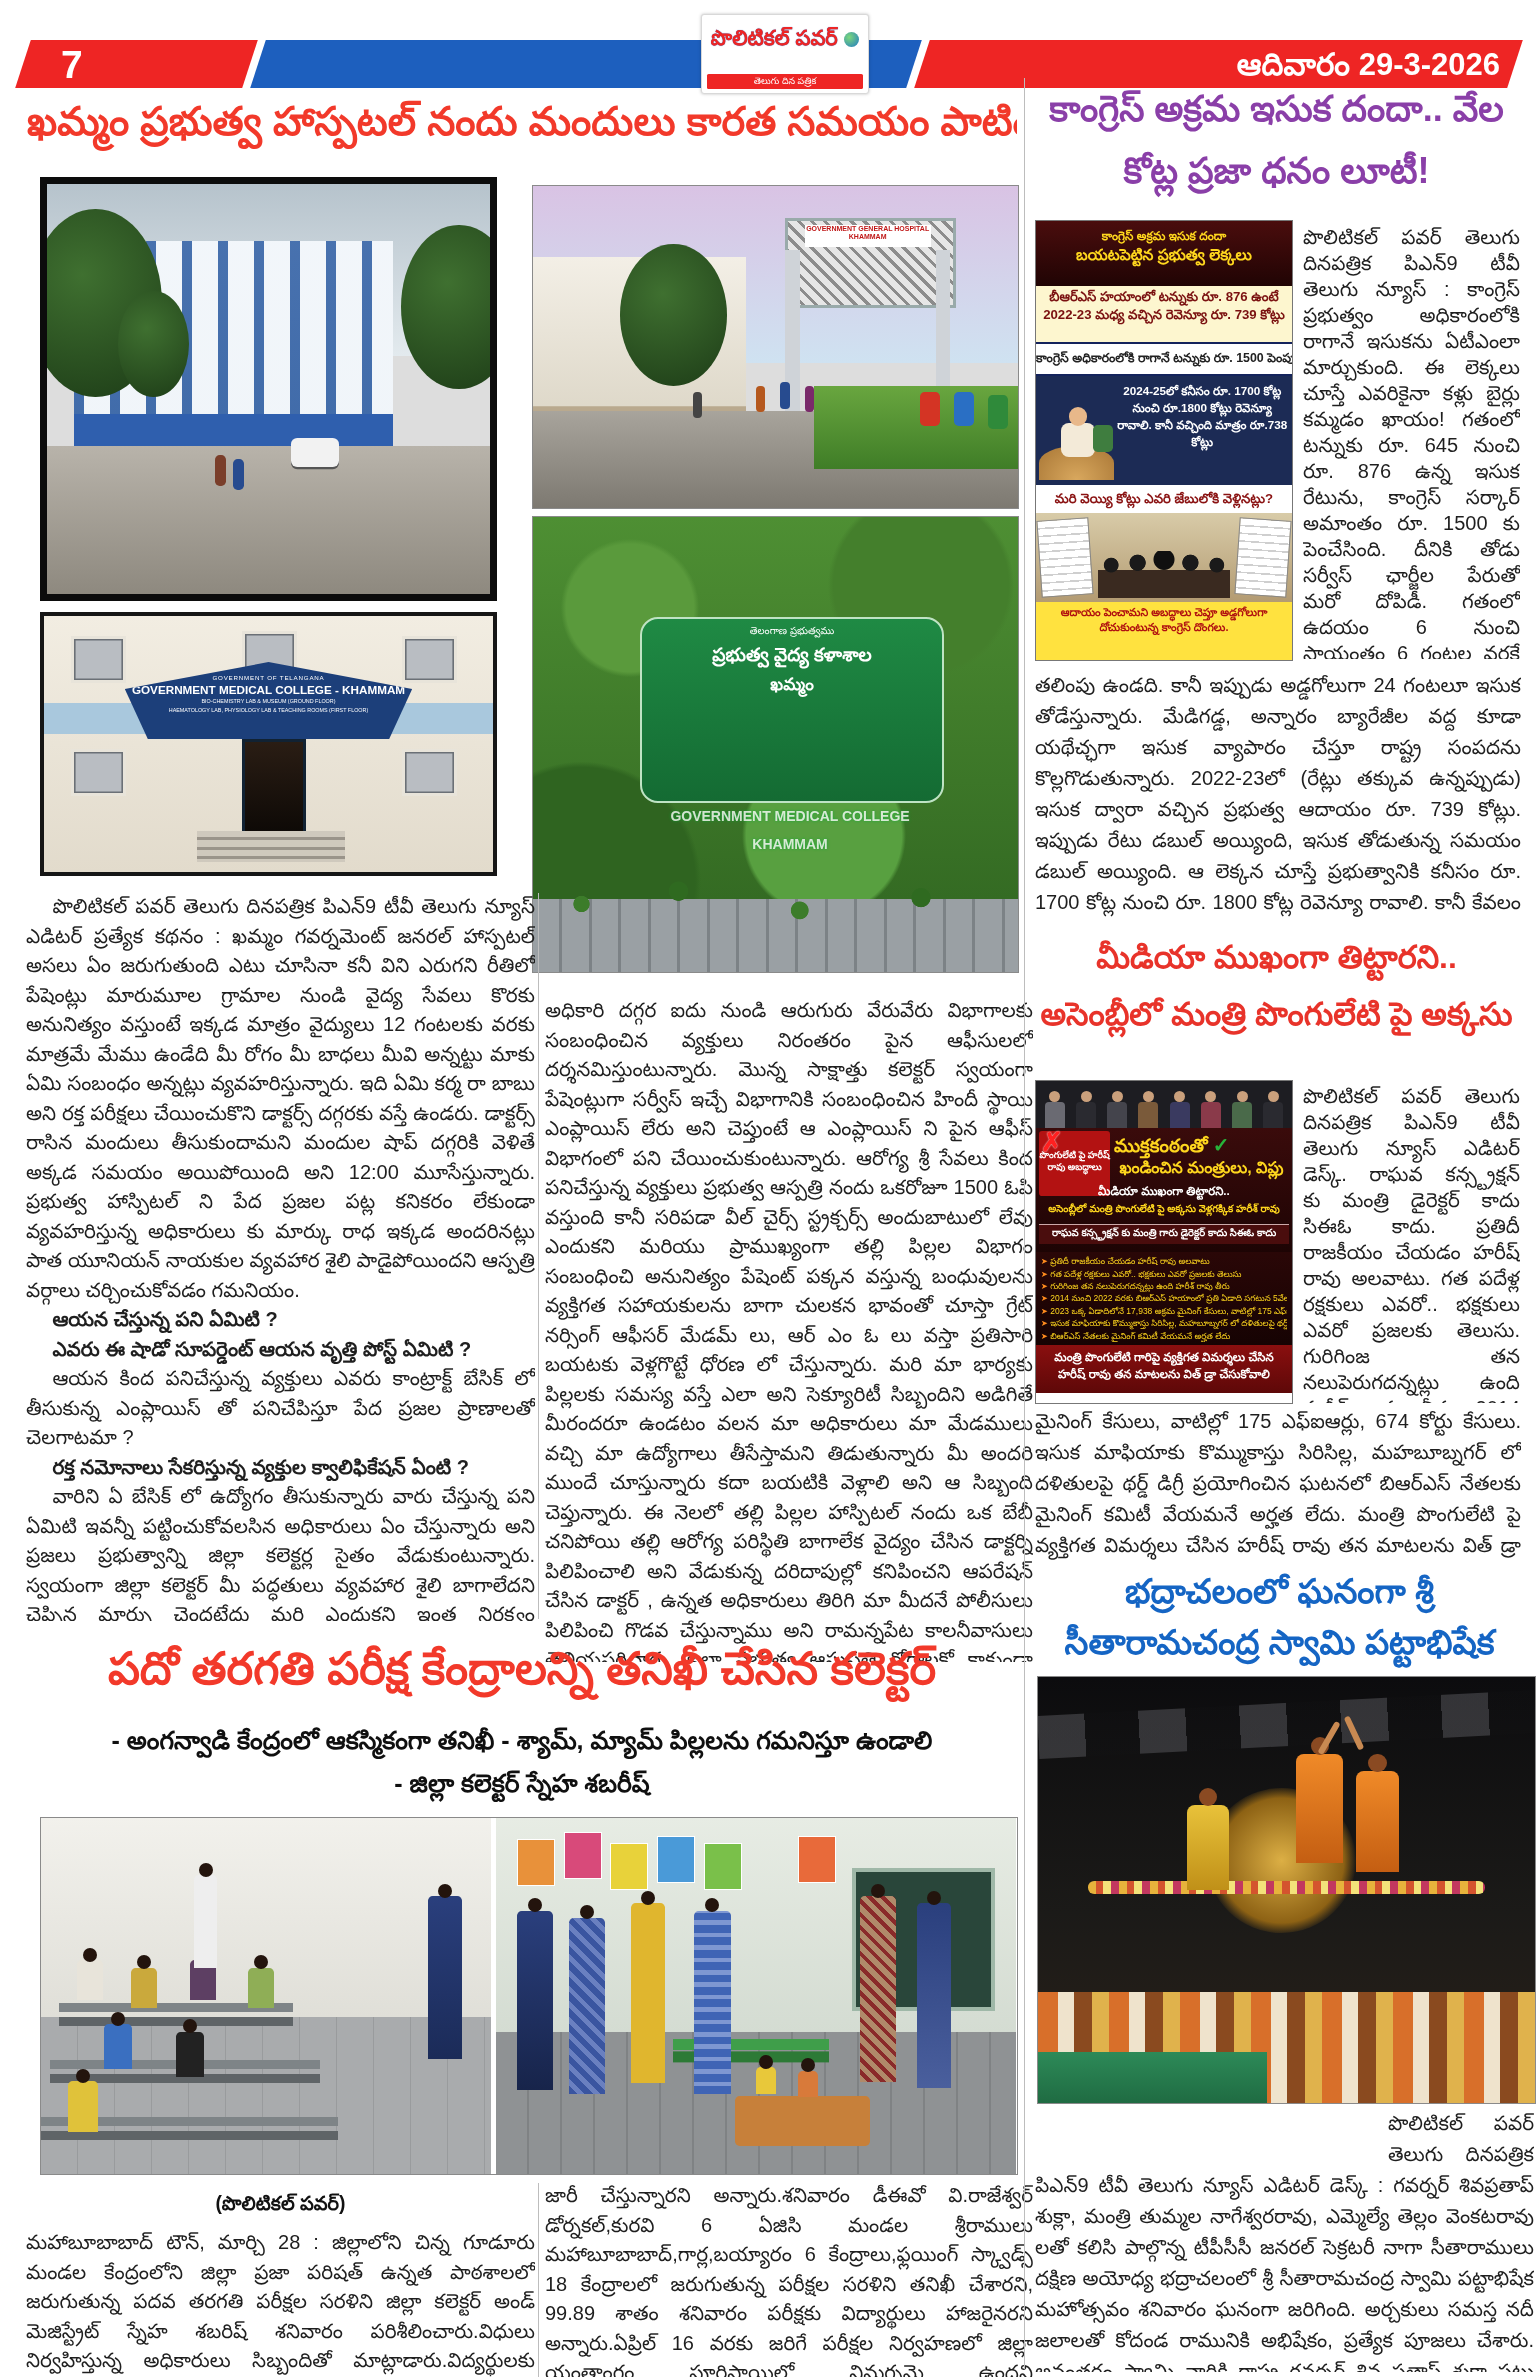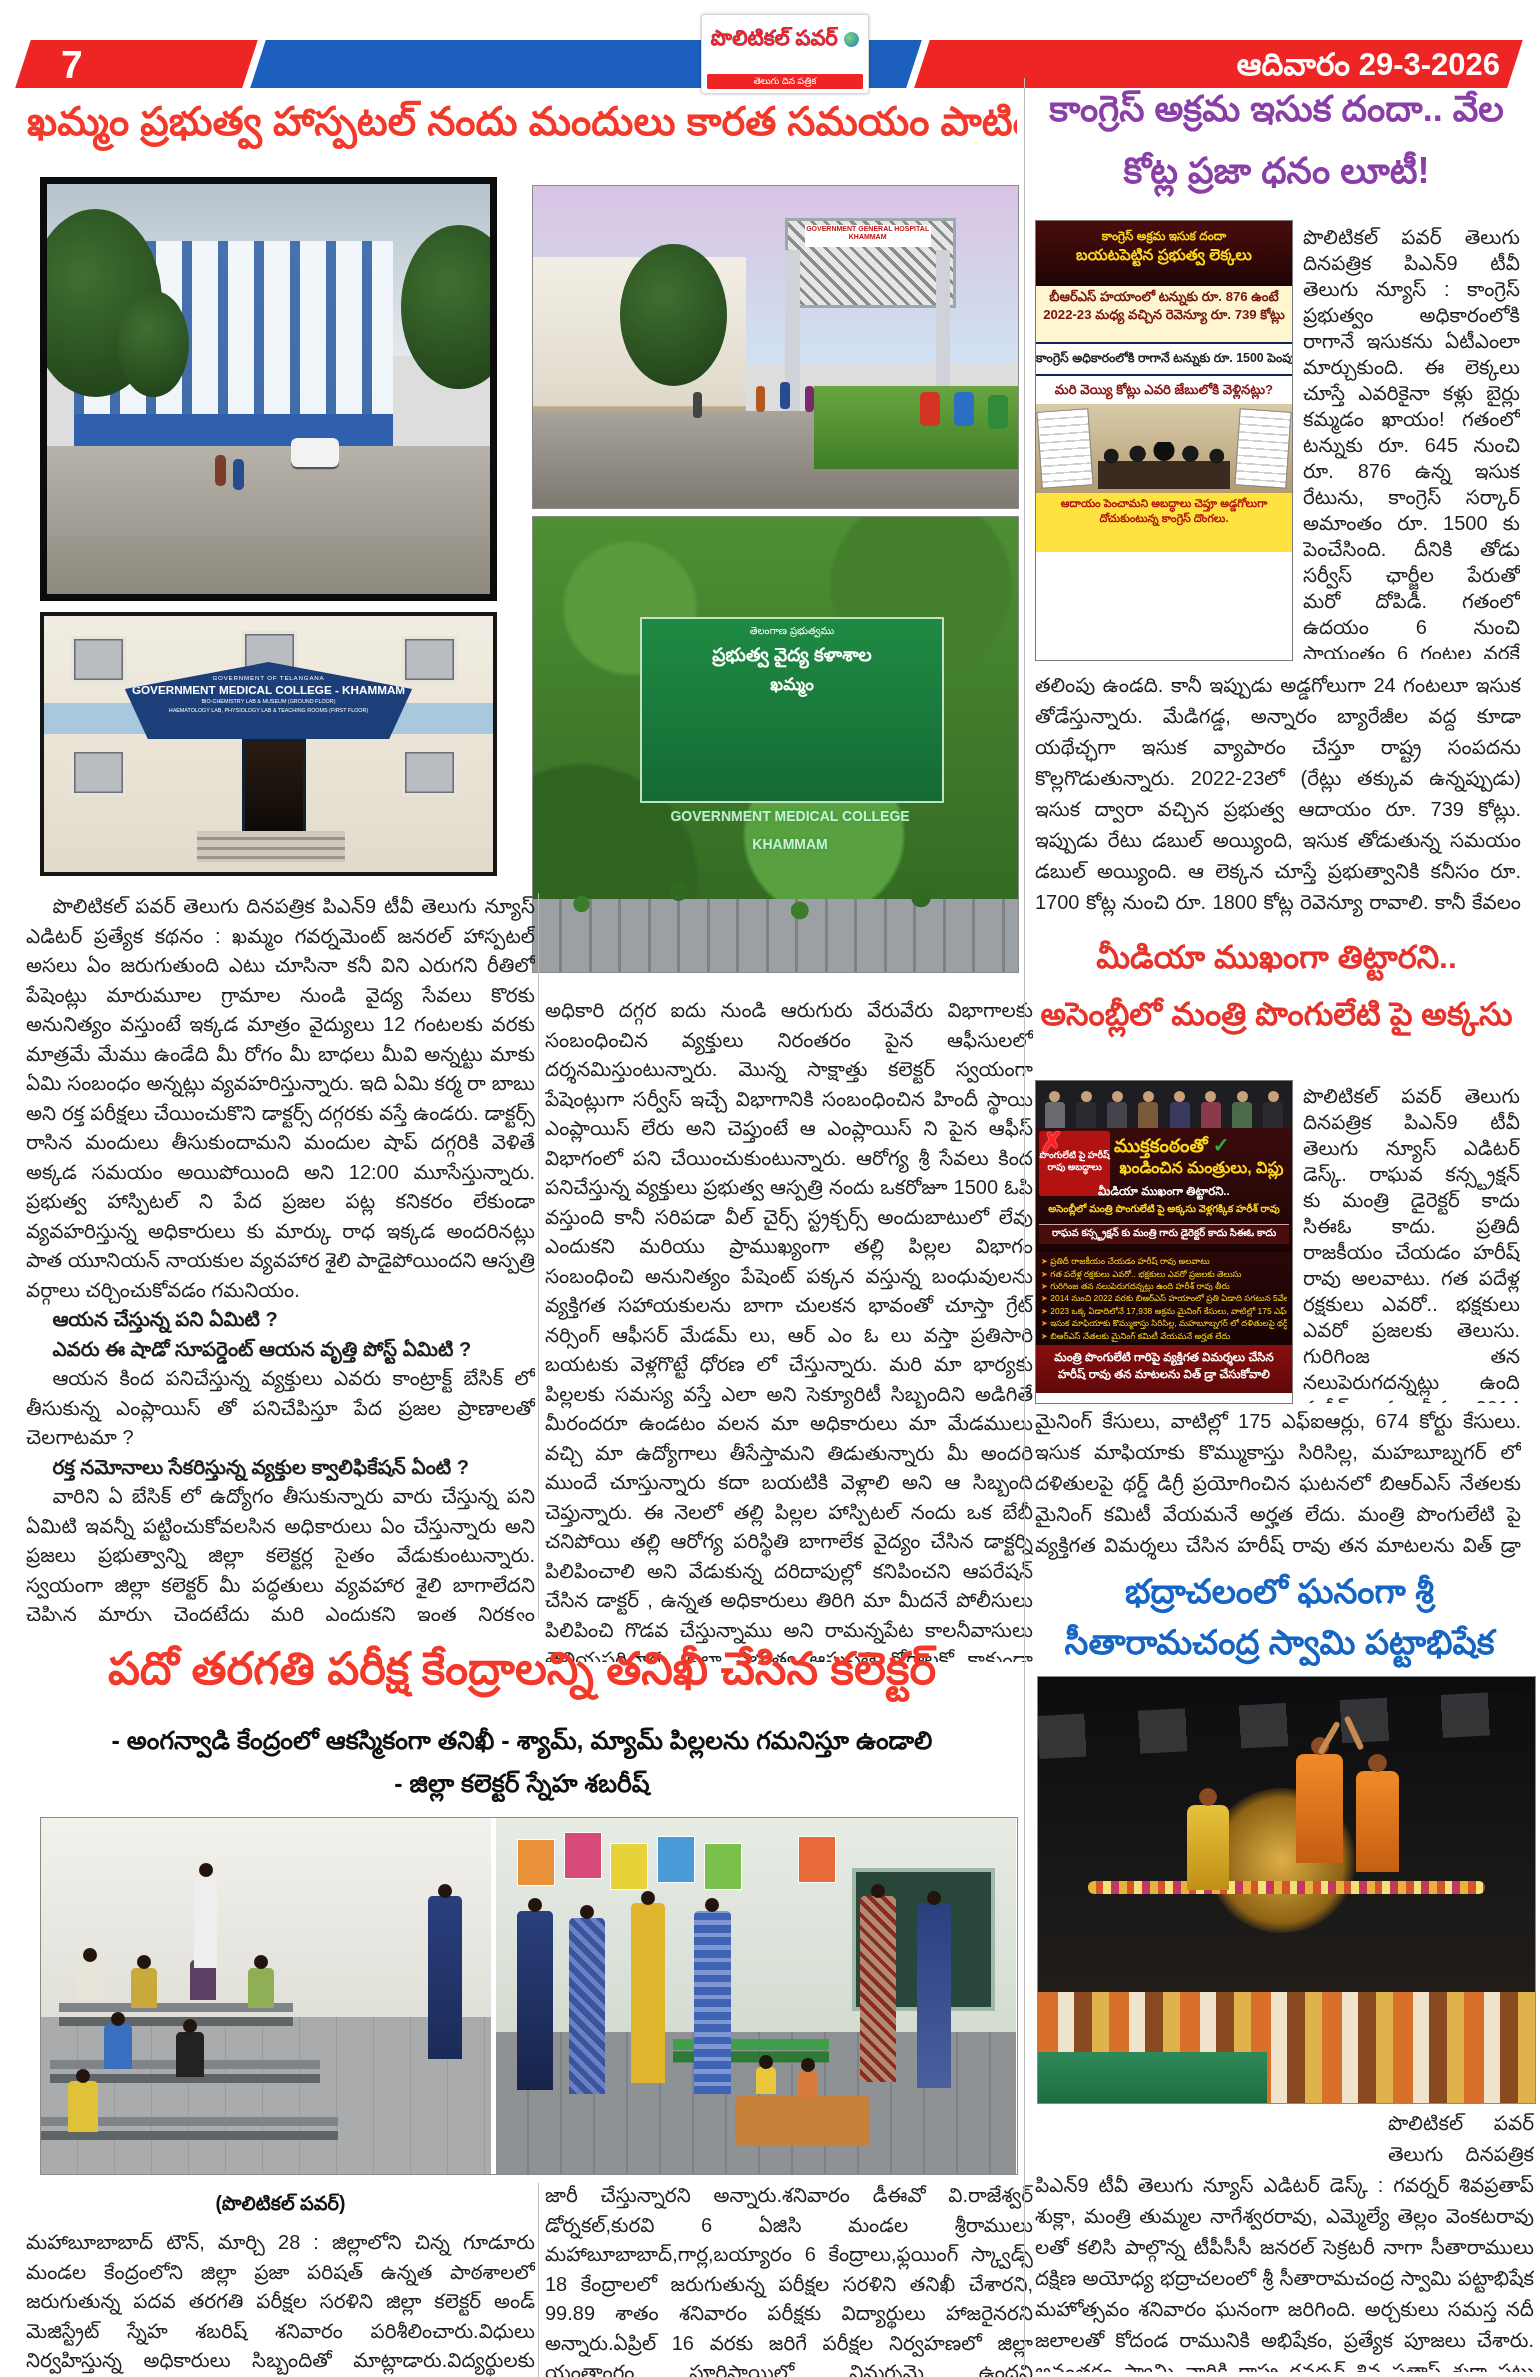--- a/index.html
+++ b/index.html
@@ -61,21 +61,21 @@
   .p3-band{left:0;top:34%;right:0;height:12%;background:#a9c8dd;}
   .p3-pediment{left:18%;top:18%;width:64%;height:30%;background:#1c3f7a;clip-path:polygon(8% 100%,0 35%,50% 0,100% 35%,92% 100%);color:#fff;text-align:center;}
   .p3-ped-small{margin-top:12.4px;font-size:6.2px;letter-spacing:0.8px;}
   .p3-ped-main{font-size:11.7px;font-weight:bold;margin-top:1.6px;}
   .p3-ped-sub{font-size:5.4px;margin-top:2.3px;}
   .p3-door{left:44%;top:48%;width:13%;height:36%;background:linear-gradient(#2a1d14,#0d0906);border:3.9px solid #123;}
   .p3-win{width:11%;height:16%;background:#b9bdc2;border:3.1px solid #e8e4da;box-shadow:inset 0 0 0 1.6px #6b7076;}
   .p3-steps{left:34%;top:84%;width:33%;height:12%;background:repeating-linear-gradient(#cfc9bd 0 6.2px,#9a948a 6.2px 9.3px);}
   
   .p4-green{left:0;top:0;right:0;bottom:0;background:radial-gradient(circle at 20% 20%,#5a9a3c 0 12%,transparent 13%),radial-gradient(circle at 80% 15%,#447f2c 0 16%,transparent 17%),radial-gradient(circle at 60% 70%,#58a040 0 18%,transparent 19%),radial-gradient(circle at 10% 80%,#2f6420 0 20%,transparent 21%),linear-gradient(#4e8f33,#2f6420);}
-  .p4-board{left:22%;top:22%;width:62%;height:40%;background:linear-gradient(#1f8a44,#146b33);border-radius:1px;border:2.3px solid #bfe3c4;color:#fff;text-align:center;overflow:hidden;}
+  .p4-board{left:22%;top:22%;width:62%;height:40%;background:linear-gradient(#1f8a44,#146b33);border-radius:18px;border:2.3px solid #bfe3c4;color:#fff;text-align:center;overflow:hidden;}
   .p4-top{font-size:10px;margin-top:6.2px;}
   .p4-main{font-size:18.6px;font-weight:bold;margin-top:4.7px;}
   .p4-city{font-size:17px;font-weight:bold;margin-top:4.7px;}
   .p4-en{left:22%;width:62%;text-align:center;color:#eef7ee;font-weight:bold;font-size:14px;text-shadow:0 0 3.1px #0a3;opacity:.85;}
   .p4-wall{left:0;bottom:0;right:0;height:16%;background:repeating-linear-gradient(90deg,#9aa0a4 0 26.4px,#7c8286 26.4px 29.5px),linear-gradient(#9aa0a4,#70767a);}
   .p4-vine{left:0;bottom:8%;right:0;height:14%;background:radial-gradient(circle at 10% 50%,#3c7c2a 0 7.8px,transparent 8.5px),radial-gradient(circle at 30% 30%,#2f6a20 0 9.3px,transparent 10px),radial-gradient(circle at 55% 60%,#3c7c2a 0 8.5px,transparent 9.3px),radial-gradient(circle at 80% 40%,#2f6a20 0 9.3px,transparent 10px);}
   
   .p5-panel{position:absolute;top:0;bottom:0;overflow:hidden;}
   .p5-wallL{left:0;top:0;right:0;height:56%;background:linear-gradient(#f2f1ec,#e0dfd8);}
   .p5-floorL{left:0;top:56%;right:0;bottom:0;background:repeating-linear-gradient(90deg,#a9abad 0 36px,#999b9d 36px 37px),linear-gradient(#b0b2b4,#8f9193);}
@@ -283,20 +283,28 @@
 
   <div class="abs hl hl-congress" style="left:1031px;top:78px;width:491px;height:130px;">కాంగ్రెస్ అక్రమ ఇసుక దందా.. వేల కోట్ల ప్రజా ధనం లూటీ!</div>
 
   <div class="ig" style="left:1035px;top:220px;width:256px;height:439px;">
     <div class="ig1-head">
       <div class="t1">కాంగ్రెస్ అక్రమ ఇసుక దందా</div>
       <div class="t2">బయటపెట్టిన ప్రభుత్వ లెక్కలు</div>
     </div>
     <div class="ig1-cream">బీఆర్ఎస్ హయాంలో టన్నుకు రూ. 876 ఉంటే 2022-23 మధ్య వచ్చిన రెవెన్యూ రూ. 739 కోట్లు</div>
     <div class="ig1-white">కాంగ్రెస్ అధికారంలోకి రాగానే టన్నుకు రూ. 1500 పెంపు</div>
+    <div class="ig1-navy">
+      <div class="ig1-cartoon">
+        <div class="mound"></div>
+          <div class="man"></div>
+          <div class="sack"></div>
+      </div>
+      <div class="txt">2024-25లో కనీసం రూ. 1700 కోట్ల నుంచి రూ.1800 కోట్లు రెవెన్యూ రావాలి. కానీ వచ్చింది మాత్రం రూ.738 కోట్లు</div>
+    </div>
     <div class="ig1-white2">మరి వెయ్యి కోట్లు ఎవరి జేబులోకి వెళ్లినట్లు?</div>
     <div class="ig1-collage">
       <div class="paper" style="left:3.1px;top:6.2px;transform:rotate(-4deg);"></div>
       <div class="paper" style="right:3.1px;top:6.2px;transform:rotate(4deg);"></div>
       <div class="head-row"></div>
     </div>
     <div class="ig1-yellow">ఆదాయం పెంచామని అబద్ధాలు చెప్తూ అడ్డగోలుగా దోచుకుంటున్న కాంగ్రెస్ దొంగలు.</div>
   </div>
 
   <div class="abs body-r" style="left:1303px;top:224px;width:217px;height:435px;">పొలిటికల్ పవర్ తెలుగు దినపత్రిక పిఎన్9 టీవీ తెలుగు న్యూస్ : కాంగ్రెస్ ప్రభుత్వం అధికారంలోకి రాగానే ఇసుకను ఏటీఎంలా మార్చుకుంది. ఈ లెక్కలు చూస్తే ఎవరికైనా కళ్లు బైర్లు కమ్మడం ఖాయం! గతంలో టన్నుకు రూ. 645 నుంచి రూ. 876 ఉన్న ఇసుక రేటును, కాంగ్రెస్ సర్కార్ అమాంతం రూ. 1500 కు పెంచేసింది. దీనికి తోడు సర్వీస్ ఛార్జీల పేరుతో మరో దోపిడీ. గతంలో ఉదయం 6 నుంచి సాయంత్రం 6 గంటల వరకే ఇసుక</div>

